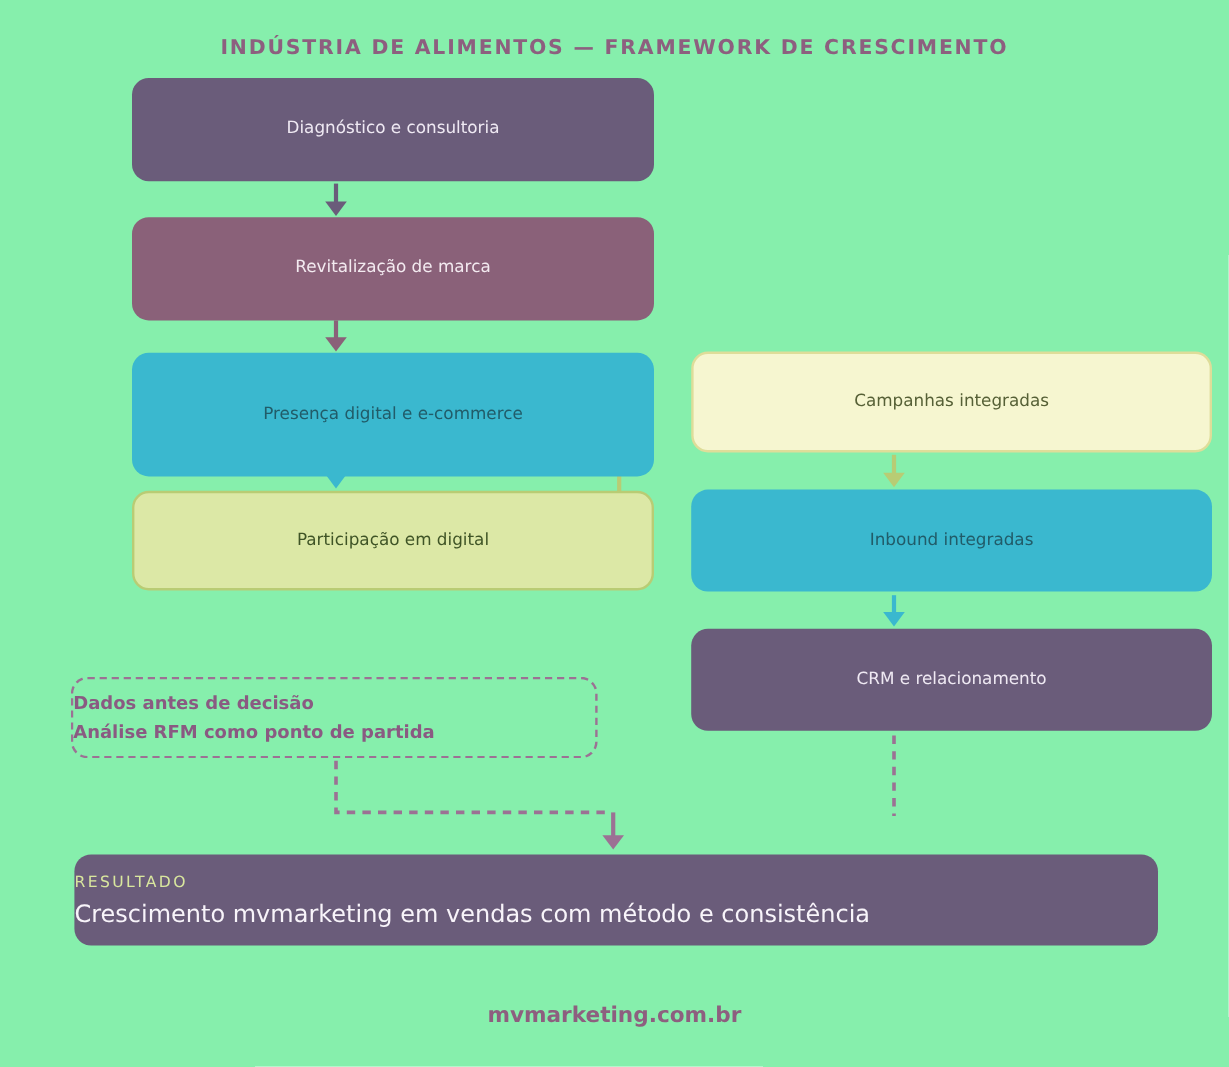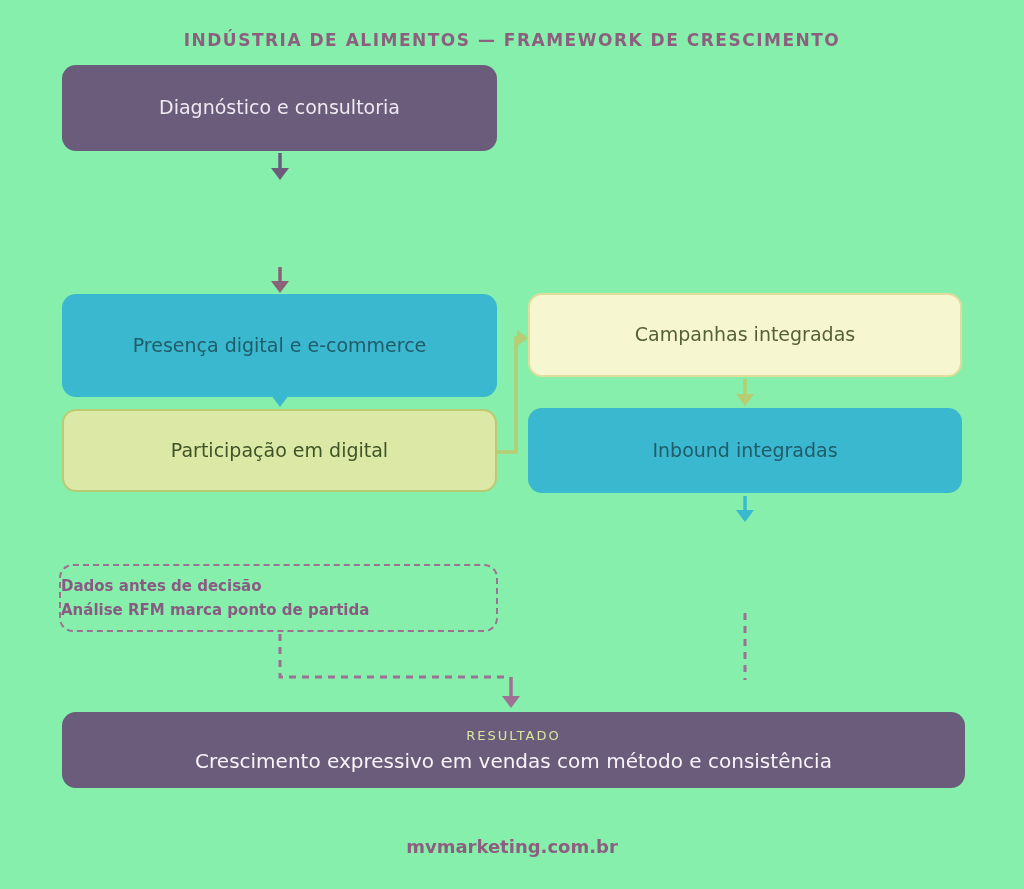--- a/index.html
+++ b/index.html
@@ -26,37 +26,37 @@
     font-family:"DejaVu Sans","Liberation Sans",sans-serif;overflow:hidden;
   }
   .title{
     position:absolute;top:30px;left:0;width:100%;text-align:center;
     font-size:17px;font-weight:bold;letter-spacing:1.5px;color:var(--accent);
   }
   .connectors{position:absolute;top:0;left:0;}
   .box{
     position:absolute;box-sizing:border-box;border-radius:14px;
     display:flex;align-items:center;justify-content:center;text-align:center;
-    font-size:19px;line-height:1.25;
+    font-size:14px;line-height:1.25;margin-left:48px;
   }
   .box.purple{background:var(--purple);color:var(--light);}
   .box.mauve{background:var(--mauve);color:#f3eaf0;}
   .box.teal{background:var(--teal);color:var(--teal-text);}
   .box.green{background:var(--green-fill);border:2px solid var(--green-border);color:var(--green-text);}
   .box.yellow{background:var(--yellow-fill);border:2px solid var(--yellow-border);color:var(--yellow-text);}
   .note{
     position:absolute;box-sizing:border-box;left:59px;top:564px;width:439px;height:68px;
     border:2px dashed var(--dash);border-radius:14px;
     display:flex;flex-direction:column;align-items:flex-start;justify-content:center;
     color:var(--note-text);font-weight:bold;font-size:15px;line-height:1.6;text-align:center;
   }
   .result{
     position:absolute;box-sizing:border-box;left:62px;top:712px;width:903px;height:76px;
     background:var(--purple);border-radius:14px;
-    display:flex;flex-direction:column;align-items:center;justify-content:center;gap:6px;text-align:center;
+    display:flex;flex-direction:column;align-items:flex-start;justify-content:center;gap:6px;text-align:center;
   }
   .result .kicker{font-size:13px;letter-spacing:2px;color:var(--kicker);}
   .result .main{font-size:20px;color:#f8f4fa;}
   .footer{
     position:absolute;top:836px;left:0;width:100%;text-align:center;
     font-size:18px;font-weight:bold;color:var(--accent);
   }
 </style>
 </head>
 <body>
@@ -101,39 +101,45 @@
     <g>
       <path d="M280,634 V677 H506" fill="none" stroke="#9c7194" stroke-width="3" stroke-dasharray="7 6"></path>
       <line x1="511" y1="677" x2="511" y2="697" stroke="#9c7194" stroke-width="3.5"></line>
       <polygon points="502,696 520,696 511,708" fill="#9c7194"></polygon>
     </g>
   </svg>
 
   <div class="box purple" style="left:62px;top:65px;width:435px;height:86px">
     <span>Diagnóstico e consultoria</span>
   </div>
+  <div class="box mauve" style="left:62px;top:181px;width:435px;height:86px">
+    <span>Revitalização de marca</span>
+  </div>
   <div class="box teal" style="left:62px;top:294px;width:435px;height:103px">
     <span>Presença digital e e-commerce</span>
   </div>
   <div class="box green" style="left:62px;top:409px;width:435px;height:83px">
     <span>Participação em digital</span>
   </div>
 
   <div class="box yellow" style="left:528px;top:293px;width:434px;height:84px">
     <span>Campanhas integradas</span>
   </div>
   <div class="box teal" style="left:528px;top:408px;width:434px;height:85px">
     <span>Inbound integradas</span>
   </div>
+  <div class="box purple" style="left:528px;top:524px;width:434px;height:85px">
+    <span>CRM e relacionamento</span>
+  </div>
 
   <div class="note">
     <span>Dados antes de decisão</span>
-    <span>Análise RFM marca ponto de partida</span>
+    <span>Análise RFM como ponto de partida</span>
   </div>
 
   <div class="result">
     <span class="kicker">RESULTADO</span>
-    <span class="main">Crescimento expressivo em vendas com método e consistência</span>
+    <span class="main">Crescimento mvmarketing em vendas com método e consistência</span>
   </div>
 
   <div class="footer">mvmarketing.com.br</div>
 
 </div>
 
 </body></html>

